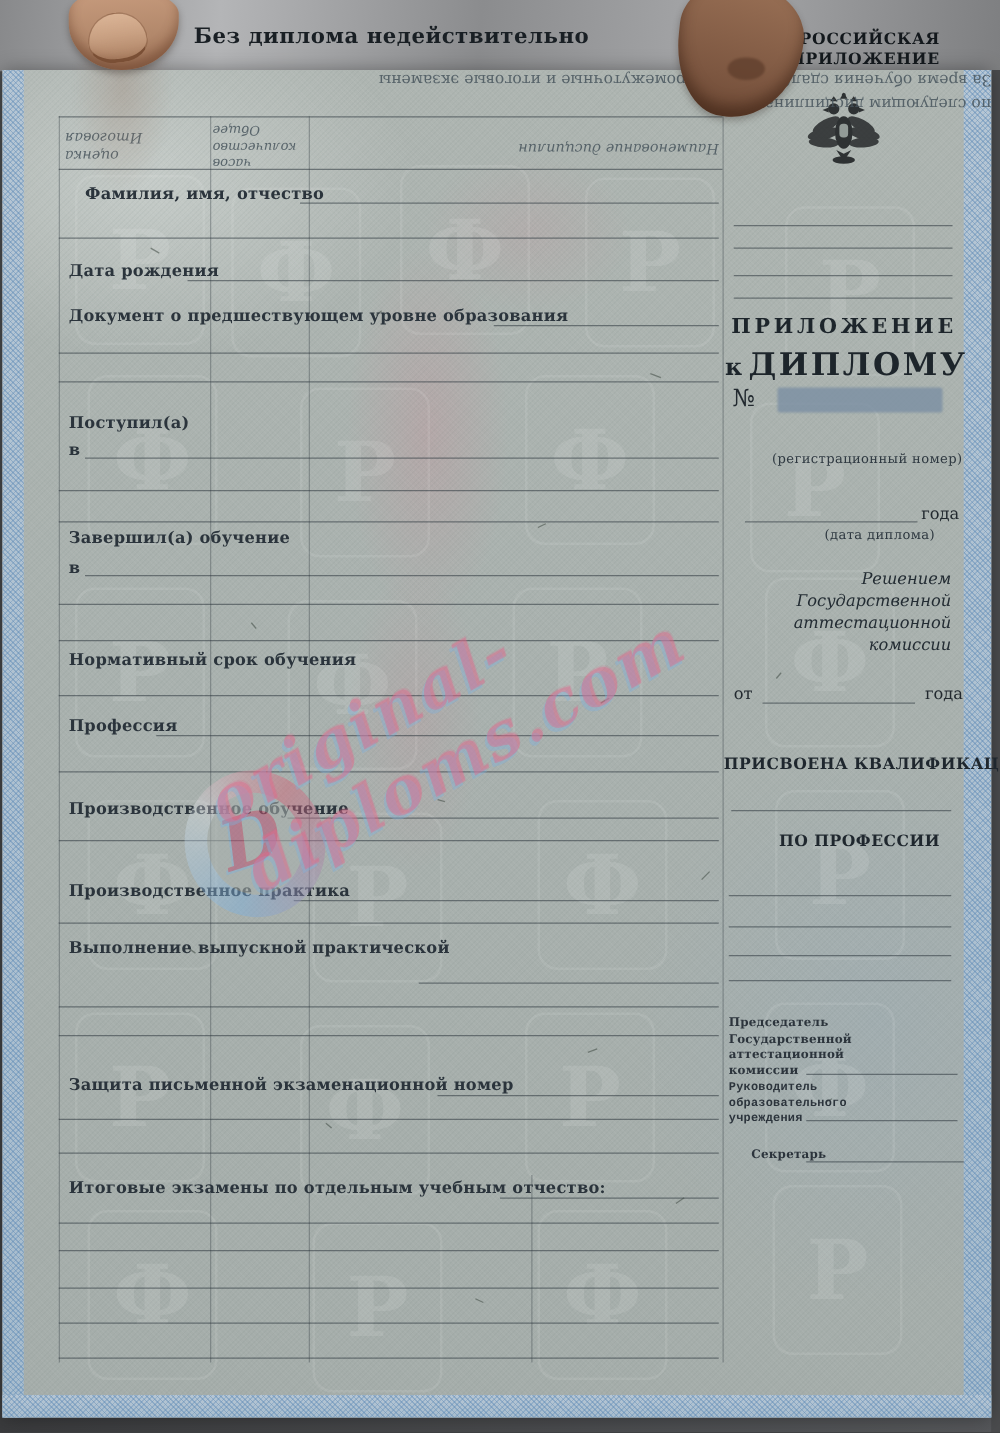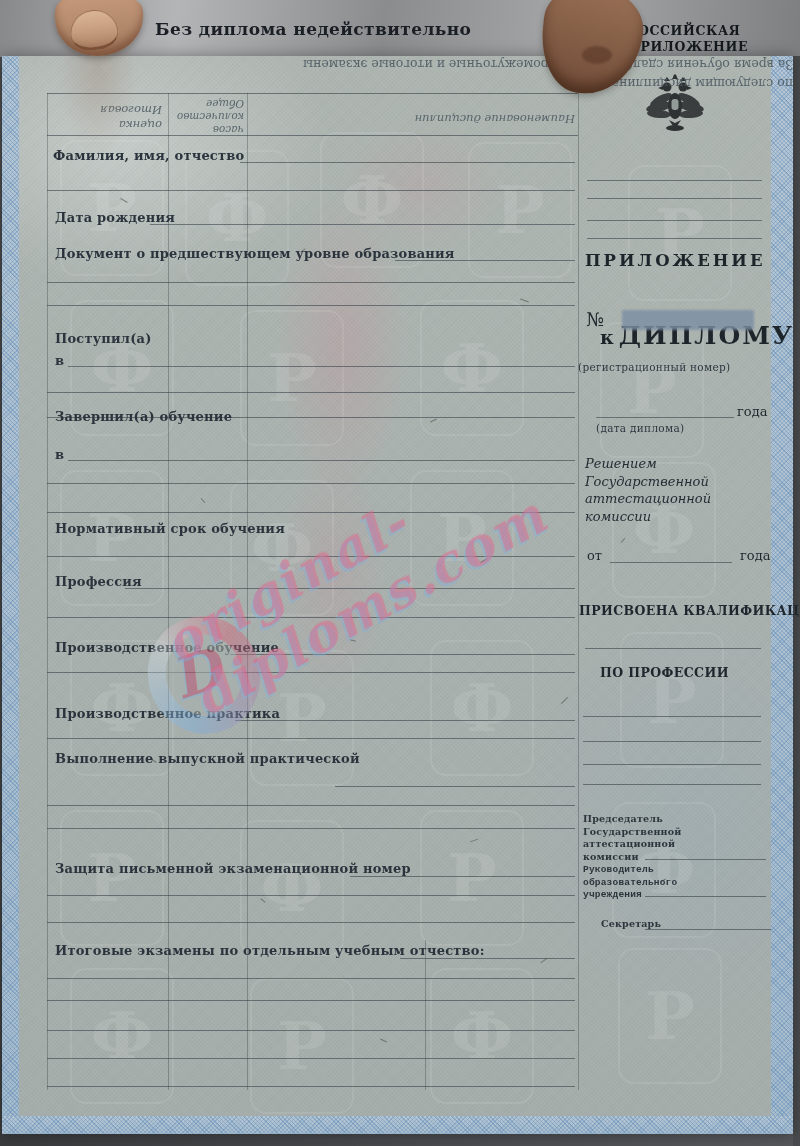--- a/index.html
+++ b/index.html
@@ -33,21 +33,21 @@
       linear-gradient(#b6c6d4,#a7bccd);}
   .edge.l{left:2px;top:56px;width:17px;height:1078px;}
   .edge.r{left:771px;top:56px;width:22px;height:1078px;}
   .edge.b{left:2px;top:1116px;width:791px;height:18px;}
   
   .t{position:absolute;color:#27313a;white-space:nowrap;}
   .lbl{font-weight:bold;font-size:13px;letter-spacing:.2px;color:#2b343c;}
   .flip{transform:rotate(180deg);color:#48555d;opacity:.85;}
   .cap{font-size:10.5px;letter-spacing:.3px;color:#2e3840;}
   .sig{font-weight:bold;font-size:9.5px;color:#2c343c;letter-spacing:.2px;}
-  .ctr{text-align:left;}
+  .ctr{text-align:right;}
   
   .ln{position:absolute;height:1px;background:rgba(45,55,62,.55);}
   .vln{position:absolute;width:1px;background:rgba(45,55,62,.33);}
   .speck{position:absolute;height:1px;background:rgba(62,72,66,.55);}
   
   .emb{position:absolute;border:2px solid rgba(255,255,255,.09);border-radius:16px;
        display:flex;align-items:center;justify-content:center;
        color:rgba(255,255,255,.10);font-weight:bold;pointer-events:none;}
   
   .numbox{position:absolute;left:622px;top:310px;width:132px;height:20px;
@@ -84,21 +84,21 @@
      background:#a9b1ae;}
   .wm-logo .d{position:absolute;left:30px;top:22px;font-style:italic;font-weight:bold;font-size:56px;
      color:rgba(196,64,96,.8);text-shadow:-2px 2px 0 rgba(122,176,224,.7);}
   
   .eagle{position:absolute;left:644px;top:72px;opacity:.88;}
   
   .h-invalid{left:155px;top:19px;width:280px;font-size:17px;font-weight:bold;letter-spacing:.4px;color:#191f24;}
   .h-country{left:628px;top:23px;width:124px;font-size:12.5px;font-weight:bold;line-height:16px;letter-spacing:.6px;color:#13181c;}
   
   .r-supp{left:585px;top:251px;width:180px;font-size:16.5px;font-weight:bold;letter-spacing:3px;color:#1d252b;}
-  .r-dipl{left:600px;top:277px;width:190px;color:#1d252b;margin-top:44px;}
+  .r-dipl{left:580px;top:277px;width:190px;color:#1d252b;}
   .r-dipl .k{font-size:19px;font-weight:bold;}
   .r-dipl .d{font-size:25px;font-weight:bold;letter-spacing:2px;}
   .r-num{left:586px;top:308px;font-size:19px;color:#22292f;}
   .r-regcap{left:578px;top:361px;width:192px;}
   .r-goda1{left:737px;top:404px;font-size:13px;color:#22292f;}
   .r-datecap{left:596px;top:422px;width:152px;}
   .r-decision{left:585px;top:455px;width:176px;font-style:italic;font-size:13px;line-height:17.5px;color:#232c33;}
   .r-ot{left:587px;top:548px;font-size:13px;color:#22292f;}
   .r-goda2{left:740px;top:548px;font-size:13px;color:#22292f;}
   .r-qual{left:579px;top:603px;width:192px;font-size:12.5px;font-weight:bold;letter-spacing:.4px;color:#1f272e;}
@@ -250,26 +250,26 @@
   <div class="t flip ctr" style="left:385px;top:57px;width:408px;font-size:12.5px;">За время обучения сдал(а) зачеты, промежуточные и итоговые экзамены</div>
   <div class="t flip ctr" style="left:605px;top:76px;width:188px;font-size:12.5px;">по следующим дисциплинам:</div>
 
   <div class="t flip ctr" style="left:52px;top:103px;width:110px;font-size:11.5px;font-style:italic;">Итоговая</div>
   <div class="t flip ctr" style="left:52px;top:118px;width:110px;font-size:11.5px;font-style:italic;">оценка</div>
   <div class="t flip ctr" style="left:170px;top:98px;width:74px;font-size:10.5px;font-style:italic;">Общее</div>
   <div class="t flip ctr" style="left:170px;top:111px;width:74px;font-size:10.5px;font-style:italic;">количество</div>
   <div class="t flip ctr" style="left:170px;top:124px;width:74px;font-size:10.5px;font-style:italic;">часов</div>
   <div class="t flip ctr" style="left:415px;top:112px;width:160px;font-size:11.5px;font-style:italic;">Наименование дисциплин</div>
 
-  <div class="t lbl" style="left:53px;top:148px;">Фамилия, имя, отчество</div>
+  <div class="t lbl" style="left:68px;top:148px;">Фамилия, имя, отчество</div>
   <div class="t lbl" style="left:55px;top:210px;">Дата рождения</div>
   <div class="t lbl" style="left:55px;top:246px;">Документ о предшествующем уровне образования</div>
   <div class="t lbl" style="left:55px;top:331px;">Поступил(а)</div>
   <div class="t lbl" style="left:55px;top:353px;">в</div>
-  <div class="t lbl" style="left:55px;top:409px;">Завершил(а) обучение</div>
+  <div class="t lbl" style="left:55px;top:423px;">Завершил(а) обучение</div>
   <div class="t lbl" style="left:55px;top:447px;">в</div>
   <div class="t lbl" style="left:55px;top:521px;">Нормативный срок обучения</div>
   <div class="t lbl" style="left:55px;top:574px;">Профессия</div>
   <div class="t lbl" style="left:55px;top:640px;">Производственное обучение</div>
   <div class="t lbl" style="left:55px;top:706px;">Производственное практика</div>
   <div class="t lbl" style="left:55px;top:751px;">Выполнение выпускной практической</div>
   <div class="t lbl" style="left:55px;top:861px;">Защита письменной экзаменационной номер</div>
   <div class="t lbl" style="left:55px;top:943px;">Итоговые экзамены по отдельным учебным отчество:</div>
 
   <div class="t ctr r-supp">ПРИЛОЖЕНИЕ</div>

